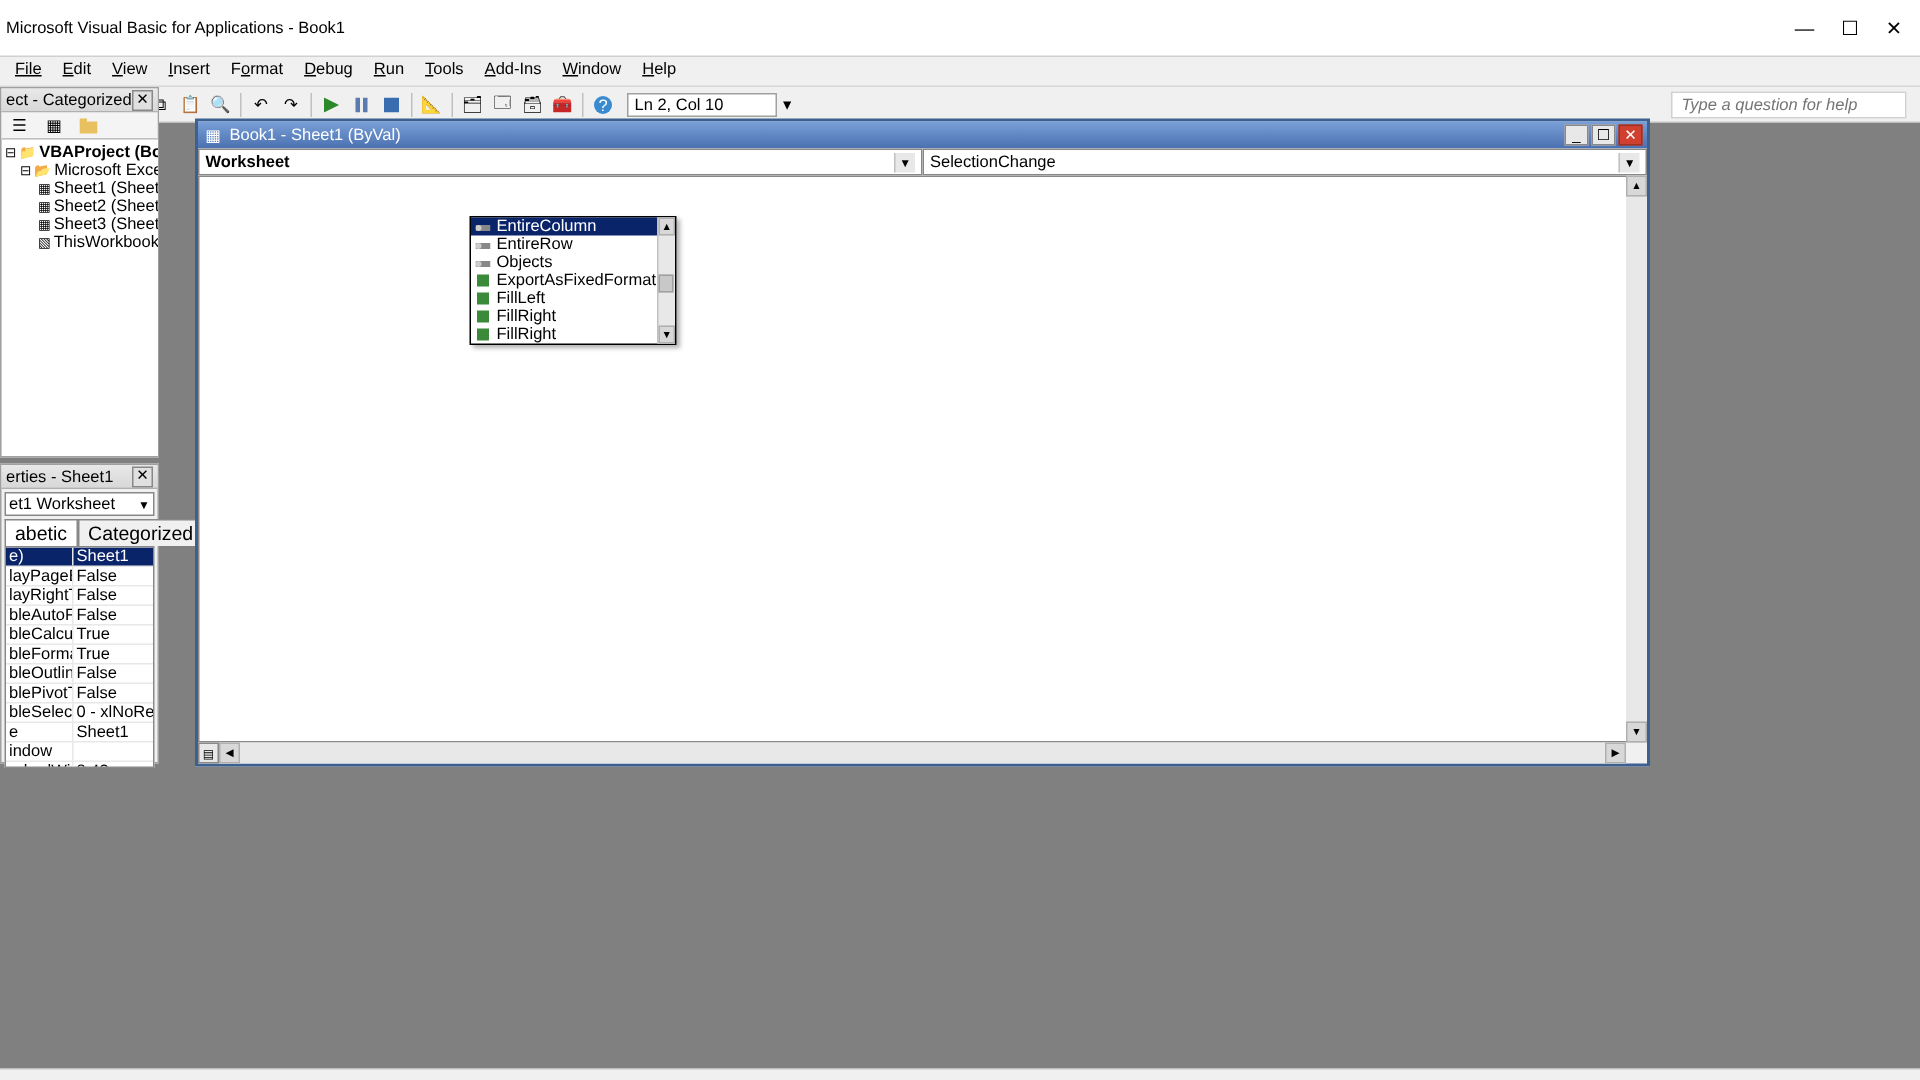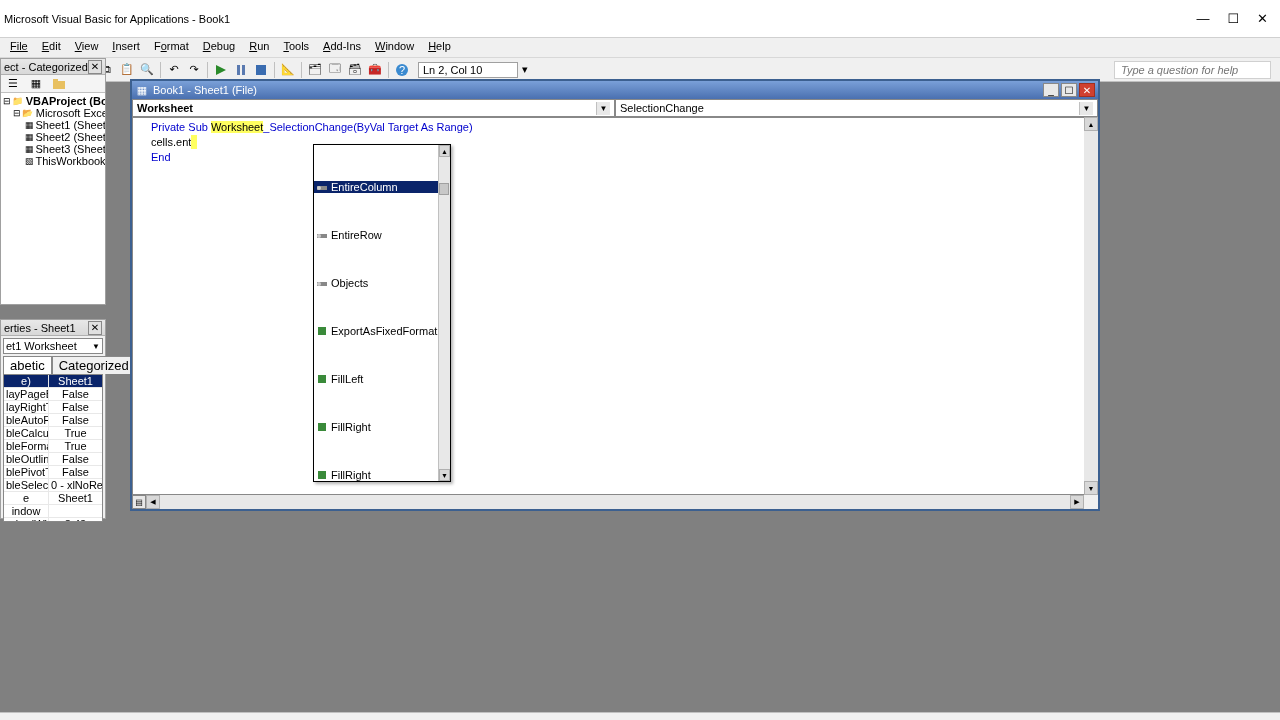--- a/index.html
+++ b/index.html
@@ -28,21 +28,21 @@
 .panel-close { margin-left: auto; width: 14px; height: 14px; background: #e0e0e0; border: 1px solid #888; display: flex; align-items: center; justify-content: center; font-size: 10px; line-height: 1; cursor: default; }
 
 .proj-panel { left: 0; top: -8px; width: 106px; height: 247px; }
 .proj-toolbar { height: 18px; display: flex; align-items: center; padding: 2px; gap: 3px; border-bottom: 1px solid #c0c0c0; background: #f4f4f4;}
 .proj-tree { background: #fff; flex: 1; overflow: auto; height: calc(100% - 34px); padding: 2px; }
 .tree-item { display: flex; align-items: center; gap: 2px; font-size: 11px; white-space: nowrap; padding: 0px 0; }
 .tree-icon { width: 12px; height: 12px; display: inline-flex; align-items: center; justify-content: center; font-size: 9px; }
 .tree-indent-1 { padding-left: 10px; } .tree-indent-2 { padding-left: 22px; }
 .bold { font-weight: bold; }
 
-.props-panel { left: 0; top: 253px; width: 106px; height: 200px; text-align: center; }
+.props-panel { left: 0; top: 243px; width: 106px; height: 200px; }
 .props-combo { background: #fff; border: 1px solid #888; margin: 2px; height: 16px; display: flex; align-items: center; padding: 0 2px; font-size: 10.5px; }
 .props-combo .arrow { margin-left: auto; font-size: 8px; }
 .props-tabs { display: flex; margin: 0 2px; }
 .props-tab { border: 1px solid #888; border-bottom: none; padding: 1px 6px; font-size: 13px; background: #f0f0f0; }
 .props-tab.active { background: #fff; }
 .props-grid { background: #fff; border: 1px solid #888; margin: 0 2px 2px 2px; height: 148px; overflow: hidden; }
 .props-row { display: flex; font-size: 10.5px; border-bottom: 1px solid #e8e8e8; }
 .props-row.sel { background: #0a246a; color: #fff; }
 .props-key { width: 45px; padding: 0 2px; border-right: 1px solid #e8e8e8; overflow: hidden; white-space: nowrap; }
 .props-val { flex: 1; padding: 0 2px; overflow: hidden; white-space: nowrap; }
@@ -60,21 +60,21 @@
 .code-combo .arrow { margin-left: auto; width: 14px; text-align: center; background: #e8e8e8; border-left: 1px solid #c0c0c0; font-size: 8px; padding: 2px 0;}
 .code-combo:first-child .val { font-weight: bold; }
 
 .code-body { position: relative; background: #fff; height: calc(100% - 50px); border: 1px solid #888; margin: 0 0px; overflow: hidden; }
 .code-text { font-family: Consolas, "Courier New", monospace; font-size: 12px; padding: 2px 4px 2px 18px; white-space: pre; line-height: 14px; }
 .kw { color: #0000cd; }
 .hl-word { background: #ffff60; }
 .cursor-line-hl { background: #ffff60; display:inline-block; }
 
 .intellisense { position: absolute; left: 180px; top: 26px; width: 138px; background: #fff; border: 1px solid #000; box-shadow: 2px 2px 3px rgba(0,0,0,.3); }
-.is-item { display: flex; align-items: center; padding: 0px 2px; font-size: 11px; gap: 3px; margin-top: 36px; }
+.is-item { display: flex; align-items: center; padding: 0px 2px; font-size: 11px; gap: 3px; }
 .is-item.sel { background: #0a246a; color: #fff; }
 .is-icon { width: 12px; height: 12px; display: inline-flex; align-items: center; justify-content: center; font-size: 9px; }
 .is-scroll { position: absolute; right: 0; top: 0; bottom: 0; width: 12px; background: #e8e8e8; border-left: 1px solid #c0c0c0; }
 .is-scroll-btn { height: 12px; background: #d8d8d8; border: 1px solid #b0b0b0; display:flex; align-items:center; justify-content:center; font-size:7px;}
 .is-scroll-thumb { position: absolute; right: 1px; width: 10px; height: 12px; top: 38px; background: #c8c8c8; border: 1px solid #a0a0a0; }
 
 .code-scroll-v { position: absolute; right: 0; top: 36px; bottom: 14px; width: 14px; background: #e8e8e8; }
 .code-scroll-h { position: absolute; left: 14px; right: 14px; bottom: 0; height: 14px; background: #e8e8e8; display:flex;}
 .code-view-btns { position: absolute; left: 0; bottom: 0; width: 28px; height: 14px; display: flex; }
 .code-view-btns span { width: 14px; height: 14px; border: 1px solid #888; background: #e8e8e8; display:flex; align-items:center; justify-content:center; font-size:8px;}
@@ -278,41 +278,38 @@
         <div class="props-row">
           <div class="props-key">ndardWidth</div>
           <div class="props-val">8.43</div>
         </div>
       </div>
   </div>
 
   <div class="code-window">
     <div class="code-title">
       <span class="code-title-icon">▦</span>
-      <span>Book1 - Sheet1 (File)</span>
+      <span>Book1 - Sheet1 (ByVal)</span>
       <div class="code-title-ctrls">
         <span>_</span>
         <span>☐</span>
         <span class="close">✕</span>
       </div>
     </div>
     <div class="code-combos">
       <div class="code-combo">
         <span class="val">Worksheet</span>
         <span class="arrow">▼</span>
       </div>
       <div class="code-combo">
         <span>SelectionChange</span>
         <span class="arrow">▼</span>
       </div>
     </div>
     <div class="code-body">
-      <div class="code-text"><span class="kw">Private Sub </span><span class="hl-word">Worksheet</span><span class="kw">_SelectionChange(ByVal Target As Range)</span>
-<span>cells.ent</span><span class="cursor-line-hl">&nbsp;&nbsp;</span>
-<span class="kw">End </span></div>
 
       <div class="intellisense" id="intellisense">
         <div class="is-item sel">
             <span class="is-icon">
               <svg width="10" height="10">
                 <rect x="0" y="4" width="10" height="4" fill="#888"></rect>
                 <circle cx="2" cy="6" r="2" fill="#ccc"></circle>
               </svg>
             </span>
             <span>EntireColumn</span>

